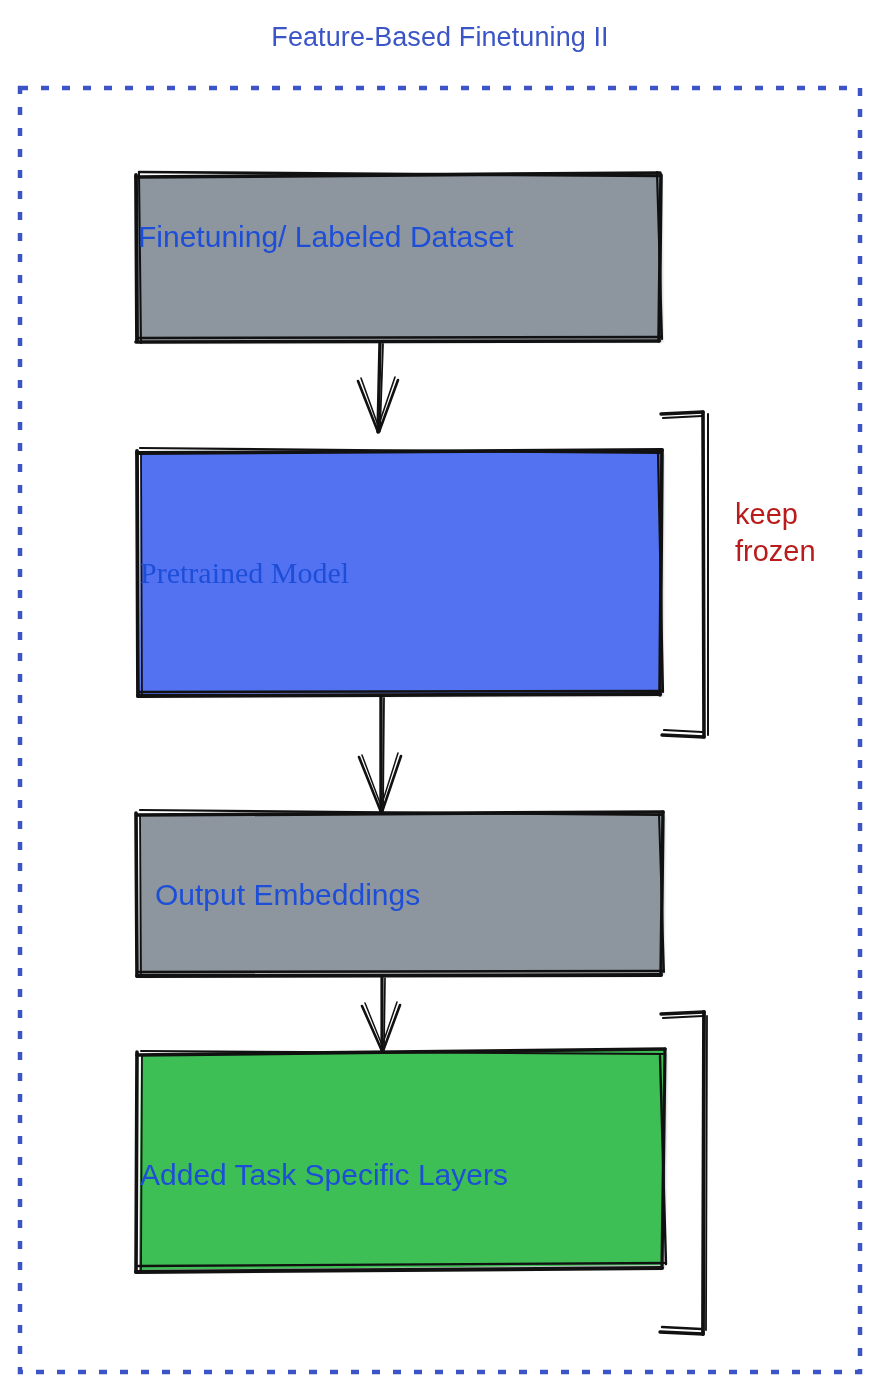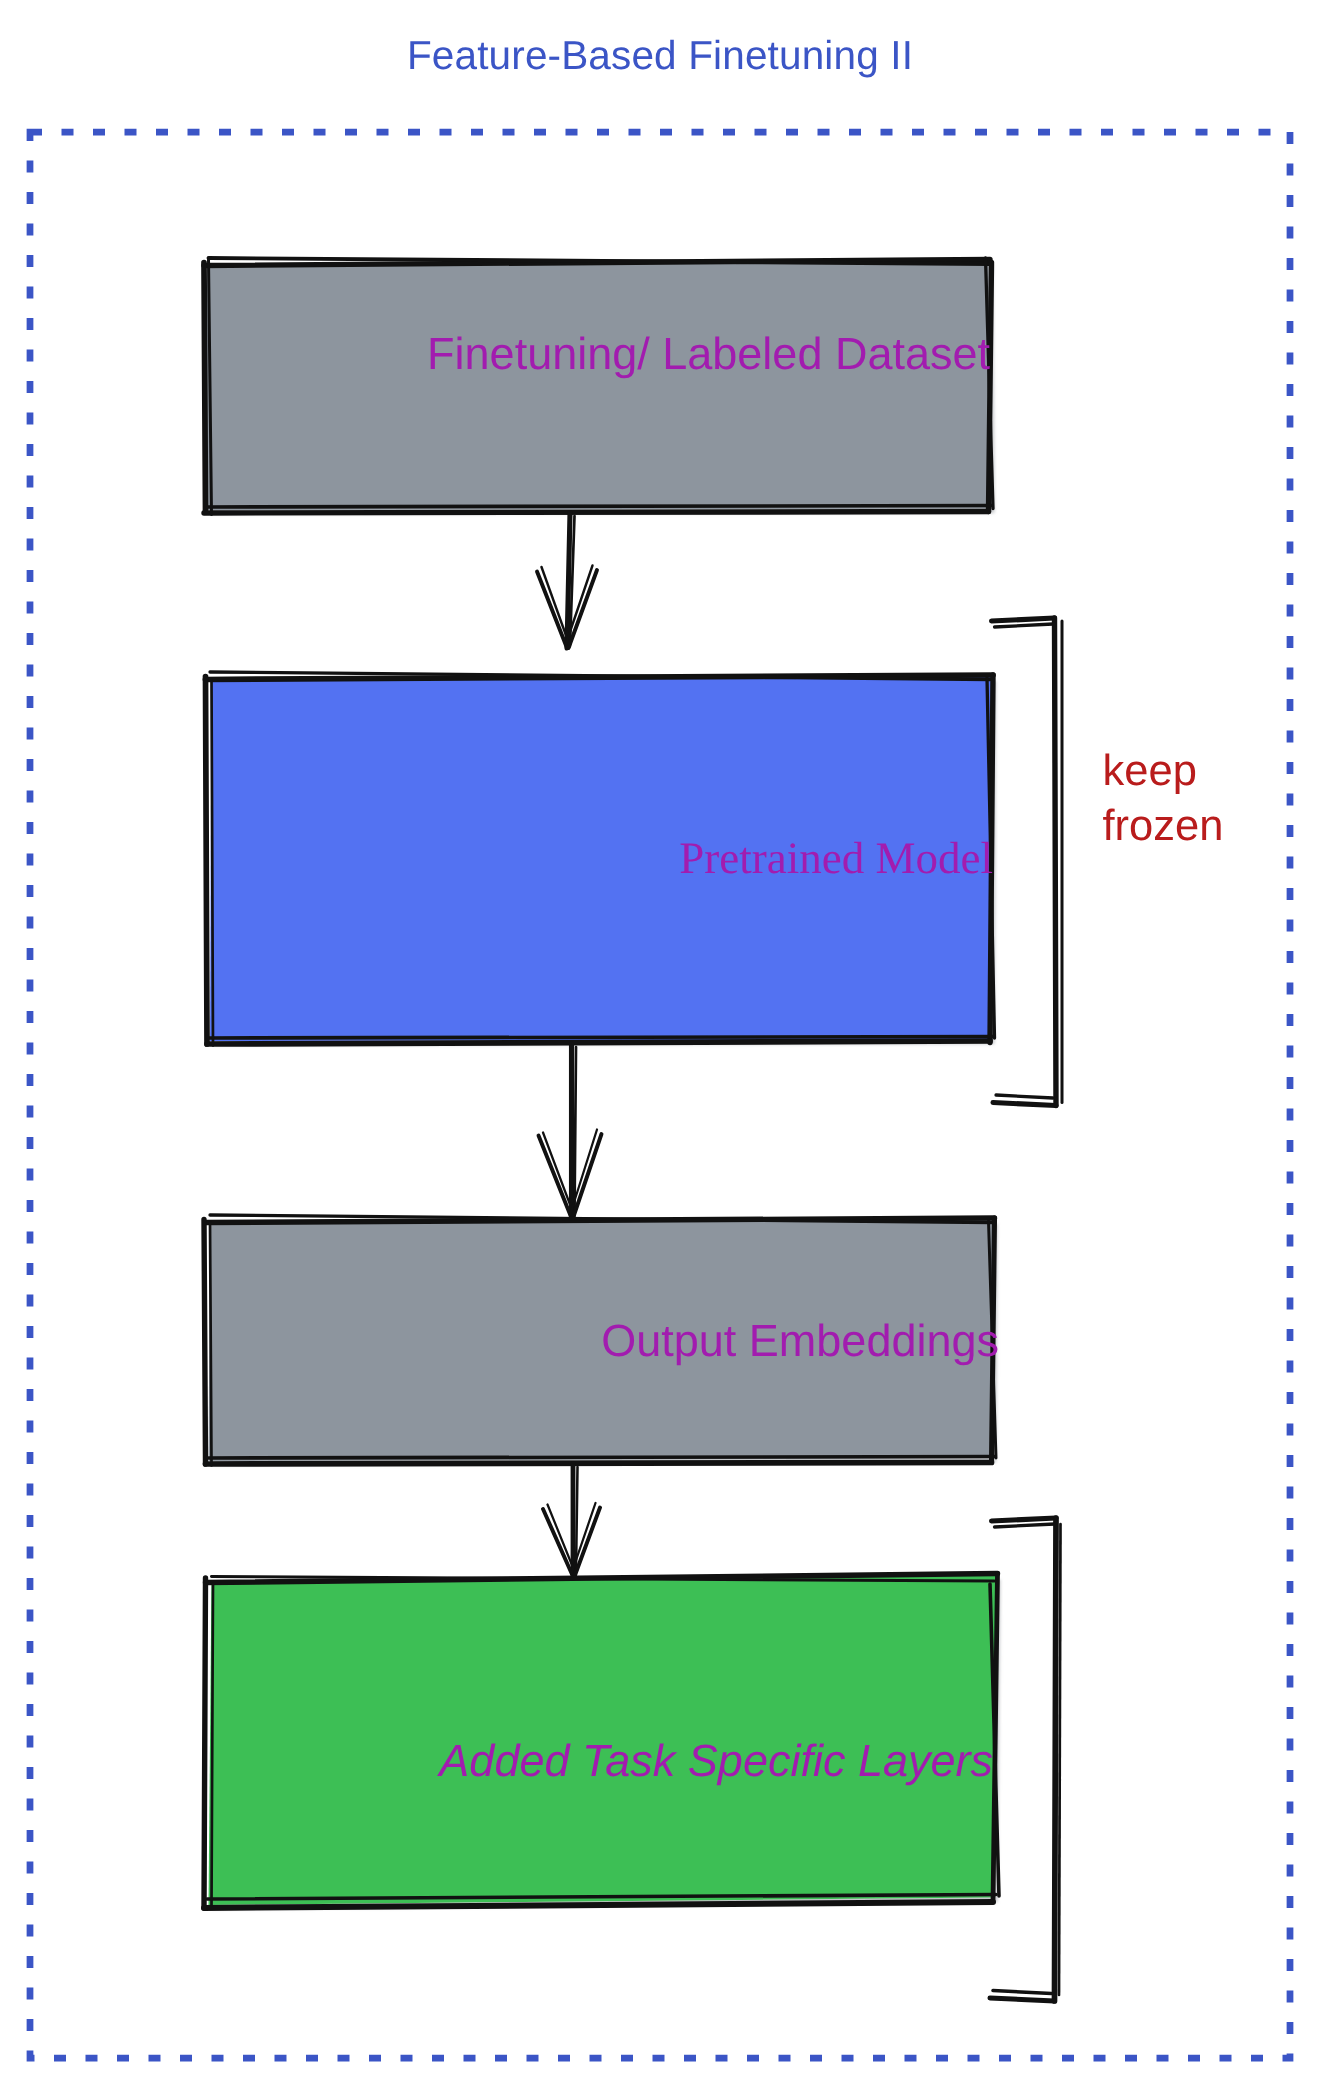--- a/index.html
+++ b/index.html
@@ -32,24 +32,24 @@
     text-align: center;
     font-size: 27px;
     font-family: "Liberation Sans", sans-serif;
     color: #3B55C6;
     letter-spacing: 0.1px;
     white-space: nowrap;
   }
   .node-label {
     position: absolute;
     font-family: "Liberation Sans", sans-serif;
-    color: #a21caf;
+    color: #1d4ed8;
     font-size: 30px;
     white-space: nowrap;
-    text-align: right;
+    text-align: left;
   }
   .side-label {
     position: absolute;
     font-family: "Liberation Sans", sans-serif;
     color: #b91c1c;
     font-size: 29px;
     line-height: 1.28;
     white-space: pre-line;
     text-align: left;
   }
@@ -163,21 +163,21 @@
       <path d="M701,1329 L662,1327" fill="none" stroke="#111" stroke-width="2.4" stroke-linecap="round"></path>
     </g>
   </svg>
 
   <div class="diagram-title">Feature-Based Finetuning II</div>
 
   <div class="node-label" style="left:138px; top:220px; width:522px;">Finetuning/ Labeled Dataset</div>
 
   <div class="node-label" style="left:140px; top:556px; width:522px;font-family:Liberation Serif, serif;">Pretrained Model</div>
 
-  <div class="node-label" style="left:133px; top:878px; width:522px;padding-left:11px;">Output Embeddings</div>
+  <div class="node-label" style="left:144px; top:878px; width:522px;padding-left:11px;">Output Embeddings</div>
 
-  <div class="node-label" style="left:140px; top:1158px; width:522px;font-style:italic;">Added Task Specific Layers</div>
+  <div class="node-label" style="left:140px; top:1158px; width:522px;">Added Task Specific Layers</div>
 
   <div class="side-label" style="left:735px; top:496px;">keep
 frozen</div>
 
 
 </div>
 
 </body></html>

